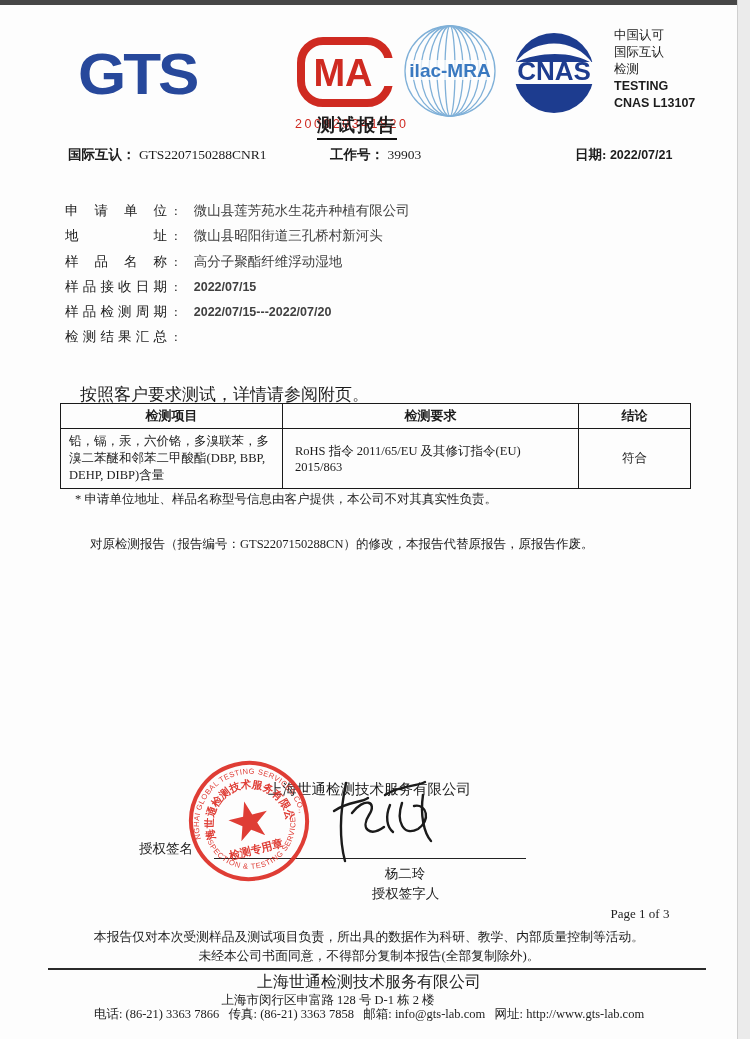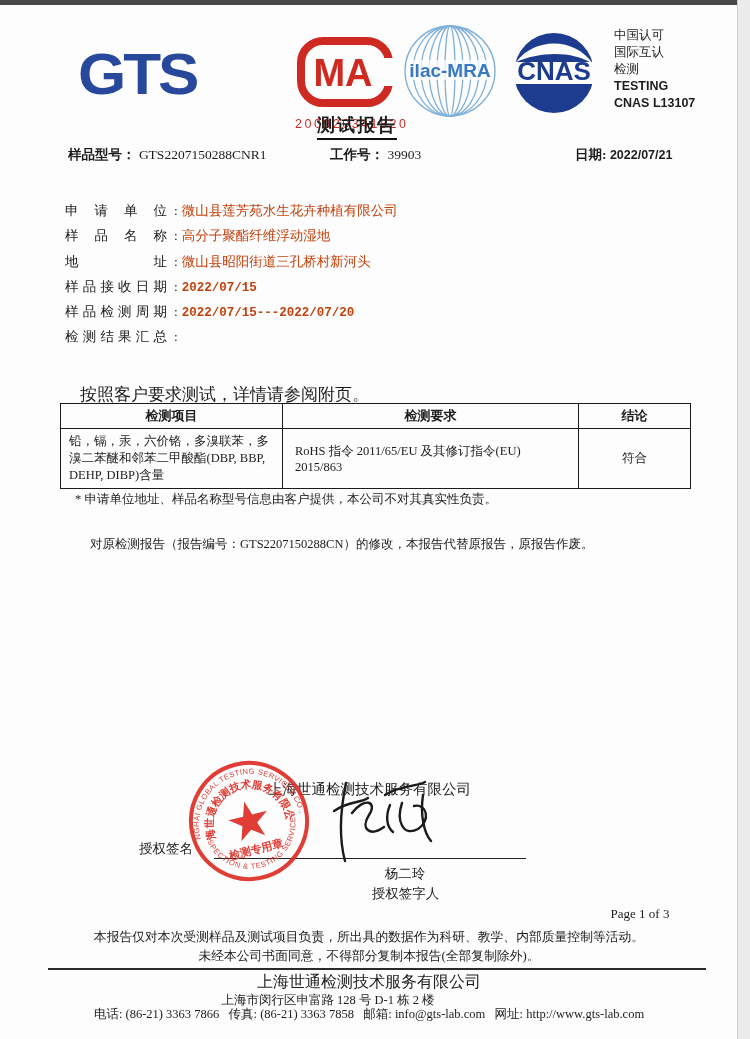--- a/index.html
+++ b/index.html
@@ -30,21 +30,21 @@
   .info-row { position:absolute; top:146px; left:0; width:738px; font-size:13.5px; }
   .info-row b { font-weight:bold; }
   .info-item { position:absolute; white-space:nowrap; }
   .ii-1 { left:68px; } .ii-2 { left:330px; } .ii-3 { left:538px;margin-left:37px; }
   .val-bold { font-family:"Liberation Sans","DejaVu Sans",sans-serif; font-weight:bold; font-size:12.5px; }
 
   .details { position:absolute; left:65px; top:202px; }
   .detail-row { height:25.3px; font-size:13.5px; white-space:nowrap; }
   .d-label { display:inline-block; width:102px; text-align:justify; text-align-last:justify; }
   .d-colon { display:inline-block; margin-left:7px; }
-  .d-value { display:inline-block; margin-left:4px; color:#c2410c;font-family:Liberation Mono, monospace; }
+  .d-value { display:inline-block; margin-left:16px; color:#404040; }
 
   .pre-note { position:absolute; left:80px; top:383px; font-size:17px; }
 
   .rpt-table { position:absolute; left:60px; top:403px; border-collapse:collapse;
                table-layout:fixed; width:630px; font-size:12.5px; }
   .rpt-table th, .rpt-table td { border:1.6px solid #1a1a1a; }
   .rpt-table th { font-size:13px; height:25px; font-weight:bold; text-align:center; }
   .rpt-table td { height:52px; vertical-align:middle; }
   .td-item { padding:4px 8px; line-height:17px; }
   .td-req  { padding:0 12px; }
@@ -124,42 +124,42 @@
     <div class="en">TESTING</div>
     <div class="en">CNAS L13107</div>
   </div>
 
   <div class="doc-title">
     <span>测试报告</span>
   </div>
 
   <div class="info-row">
     <span class="info-item ii-1">
-      <b>样品型号：</b>
+      <b>国际互认：</b>
       <span>GTS2207150288CNR1</span>
     </span>
     <span class="info-item ii-2">
       <b>工作号：</b>
       <span>39903</span>
     </span>
     <span class="info-item ii-3">
       <b>日期:</b>
       <span class="val-bold">2022/07/21</span>
     </span>
   </div>
 
   <div class="details">
     <div class="detail-row">
       <span class="d-label">申请单位</span><span class="d-colon">:</span><span class="d-value">微山县莲芳苑水生花卉种植有限公司</span>
     </div>
     <div class="detail-row">
+      <span class="d-label">地址</span><span class="d-colon">:</span><span class="d-value">微山县昭阳街道三孔桥村新河头</span>
+    </div>
+    <div class="detail-row">
       <span class="d-label">样品名称</span><span class="d-colon">:</span><span class="d-value">高分子聚酯纤维浮动湿地</span>
-    </div>
-    <div class="detail-row">
-      <span class="d-label">地址</span><span class="d-colon">:</span><span class="d-value">微山县昭阳街道三孔桥村新河头</span>
     </div>
     <div class="detail-row">
       <span class="d-label">样品接收日期</span><span class="d-colon">:</span><span class="d-value val-bold">2022/07/15</span>
     </div>
     <div class="detail-row">
       <span class="d-label">样品检测周期</span><span class="d-colon">:</span><span class="d-value val-bold">2022/07/15---2022/07/20</span>
     </div>
     <div class="detail-row">
       <span class="d-label">检测结果汇总</span><span class="d-colon">:</span><span class="d-value"></span>
     </div>

